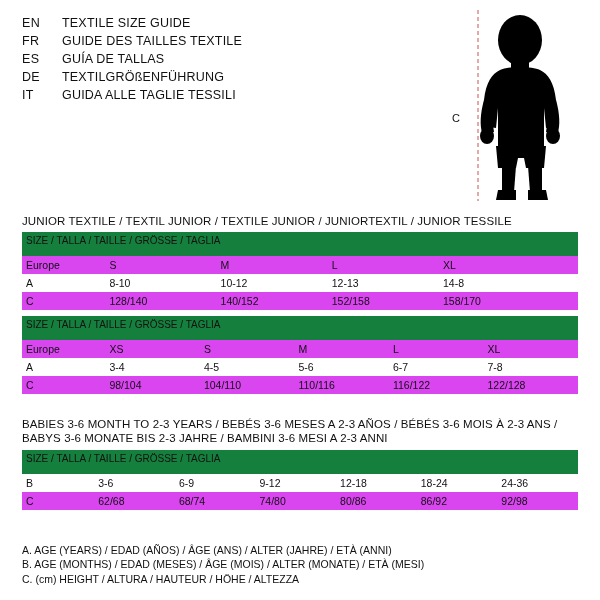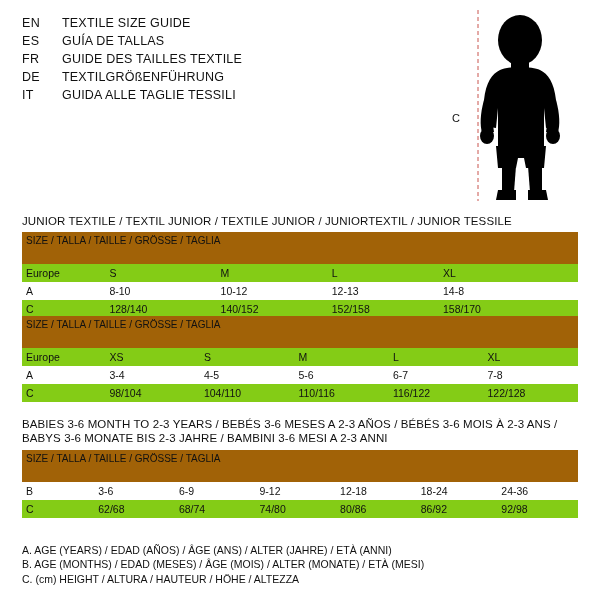--- a/index.html
+++ b/index.html
@@ -80,26 +80,26 @@
     border-collapse: collapse;
     table-layout: fixed;
   }
   table.size td {
     font-size: 10.5px;
     padding: 3px 0 3px 4px;
     color: #111;
     vertical-align: middle;
   }
   tr.head td {
-    background: #a16207;
+    background: #15803d;
     font-size: 10px;
     font-weight: normal;
-    padding: 3px 0 18px 4px;
-  }
-  tr.shade td { background: #84cc16; }
+    padding: 3px 0 10px 4px;
+  }
+  tr.shade td { background: #d946ef; }
   tr.plain td { background: #ffffff; }
 
   
   .legend {
     position: absolute;
     left: 22px;
     bottom: 14px;
     width: 556px;
   }
   .legend div {
@@ -112,26 +112,26 @@
 <body>
 
 <div id="page">
 
   <div class="lang-block">
     <div class="lang-row">
       <span class="lang-code">EN</span>
       <span class="lang-title">TEXTILE SIZE GUIDE</span>
     </div>
     <div class="lang-row">
+      <span class="lang-code">FR</span>
+      <span class="lang-title">GUIDE DES TAILLES TEXTILE</span>
+    </div>
+    <div class="lang-row">
       <span class="lang-code">ES</span>
       <span class="lang-title">GUÍA DE TALLAS</span>
-    </div>
-    <div class="lang-row">
-      <span class="lang-code">FR</span>
-      <span class="lang-title">GUIDE DES TAILLES TEXTILE</span>
     </div>
     <div class="lang-row">
       <span class="lang-code">DE</span>
       <span class="lang-title">TEXTILGRÖßENFÜHRUNG</span>
     </div>
     <div class="lang-row">
       <span class="lang-code">IT</span>
       <span class="lang-title">GUIDA ALLE TAGLIE TESSILI</span>
     </div>
   </div>

